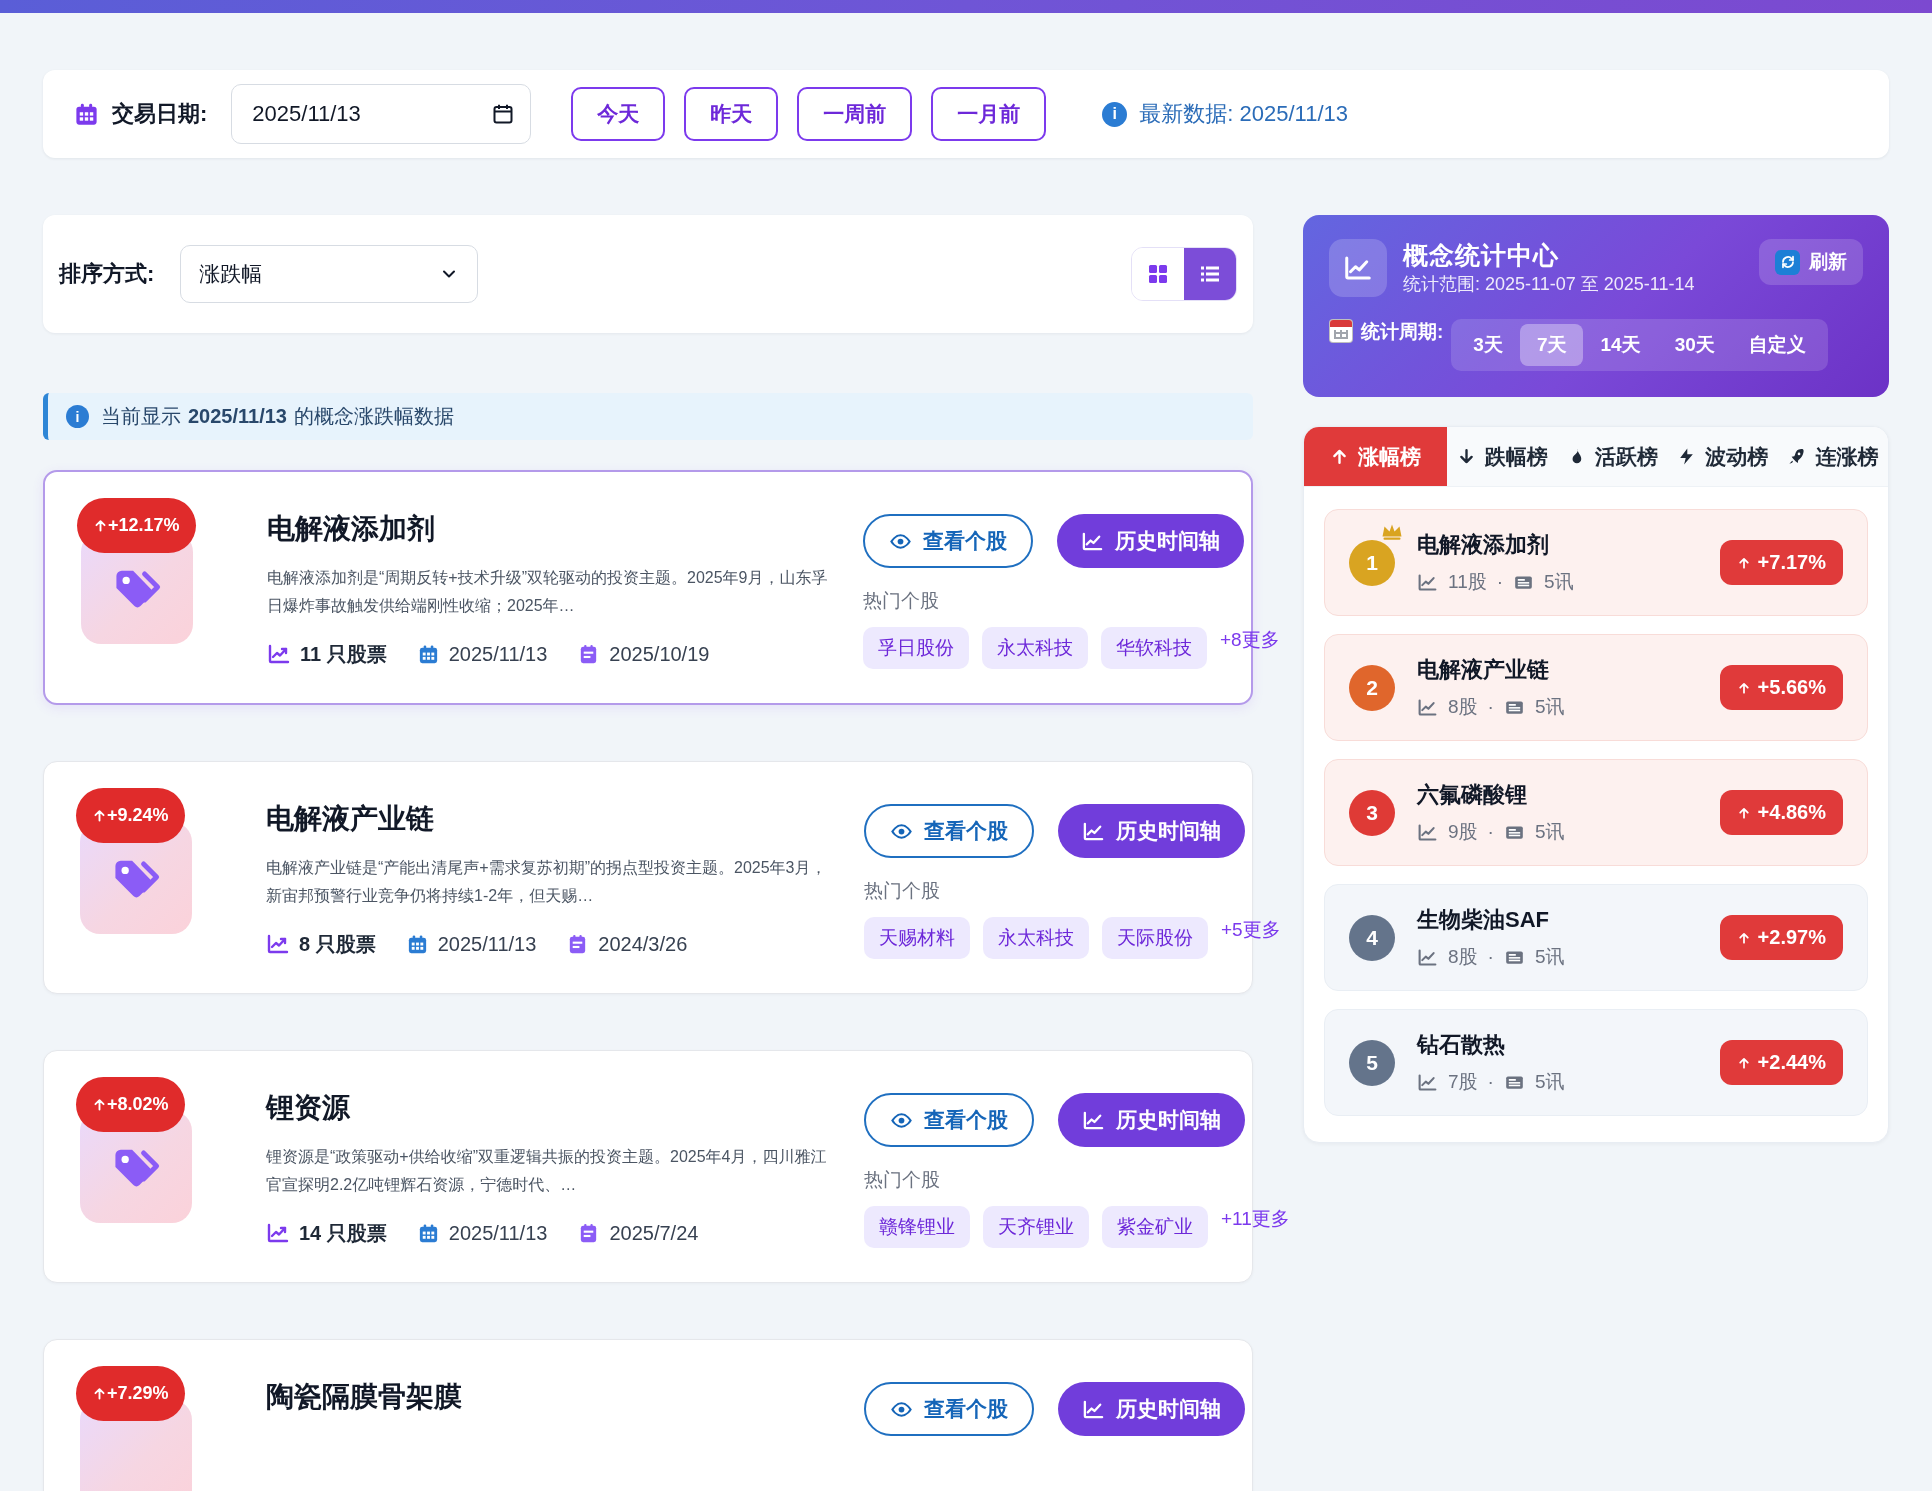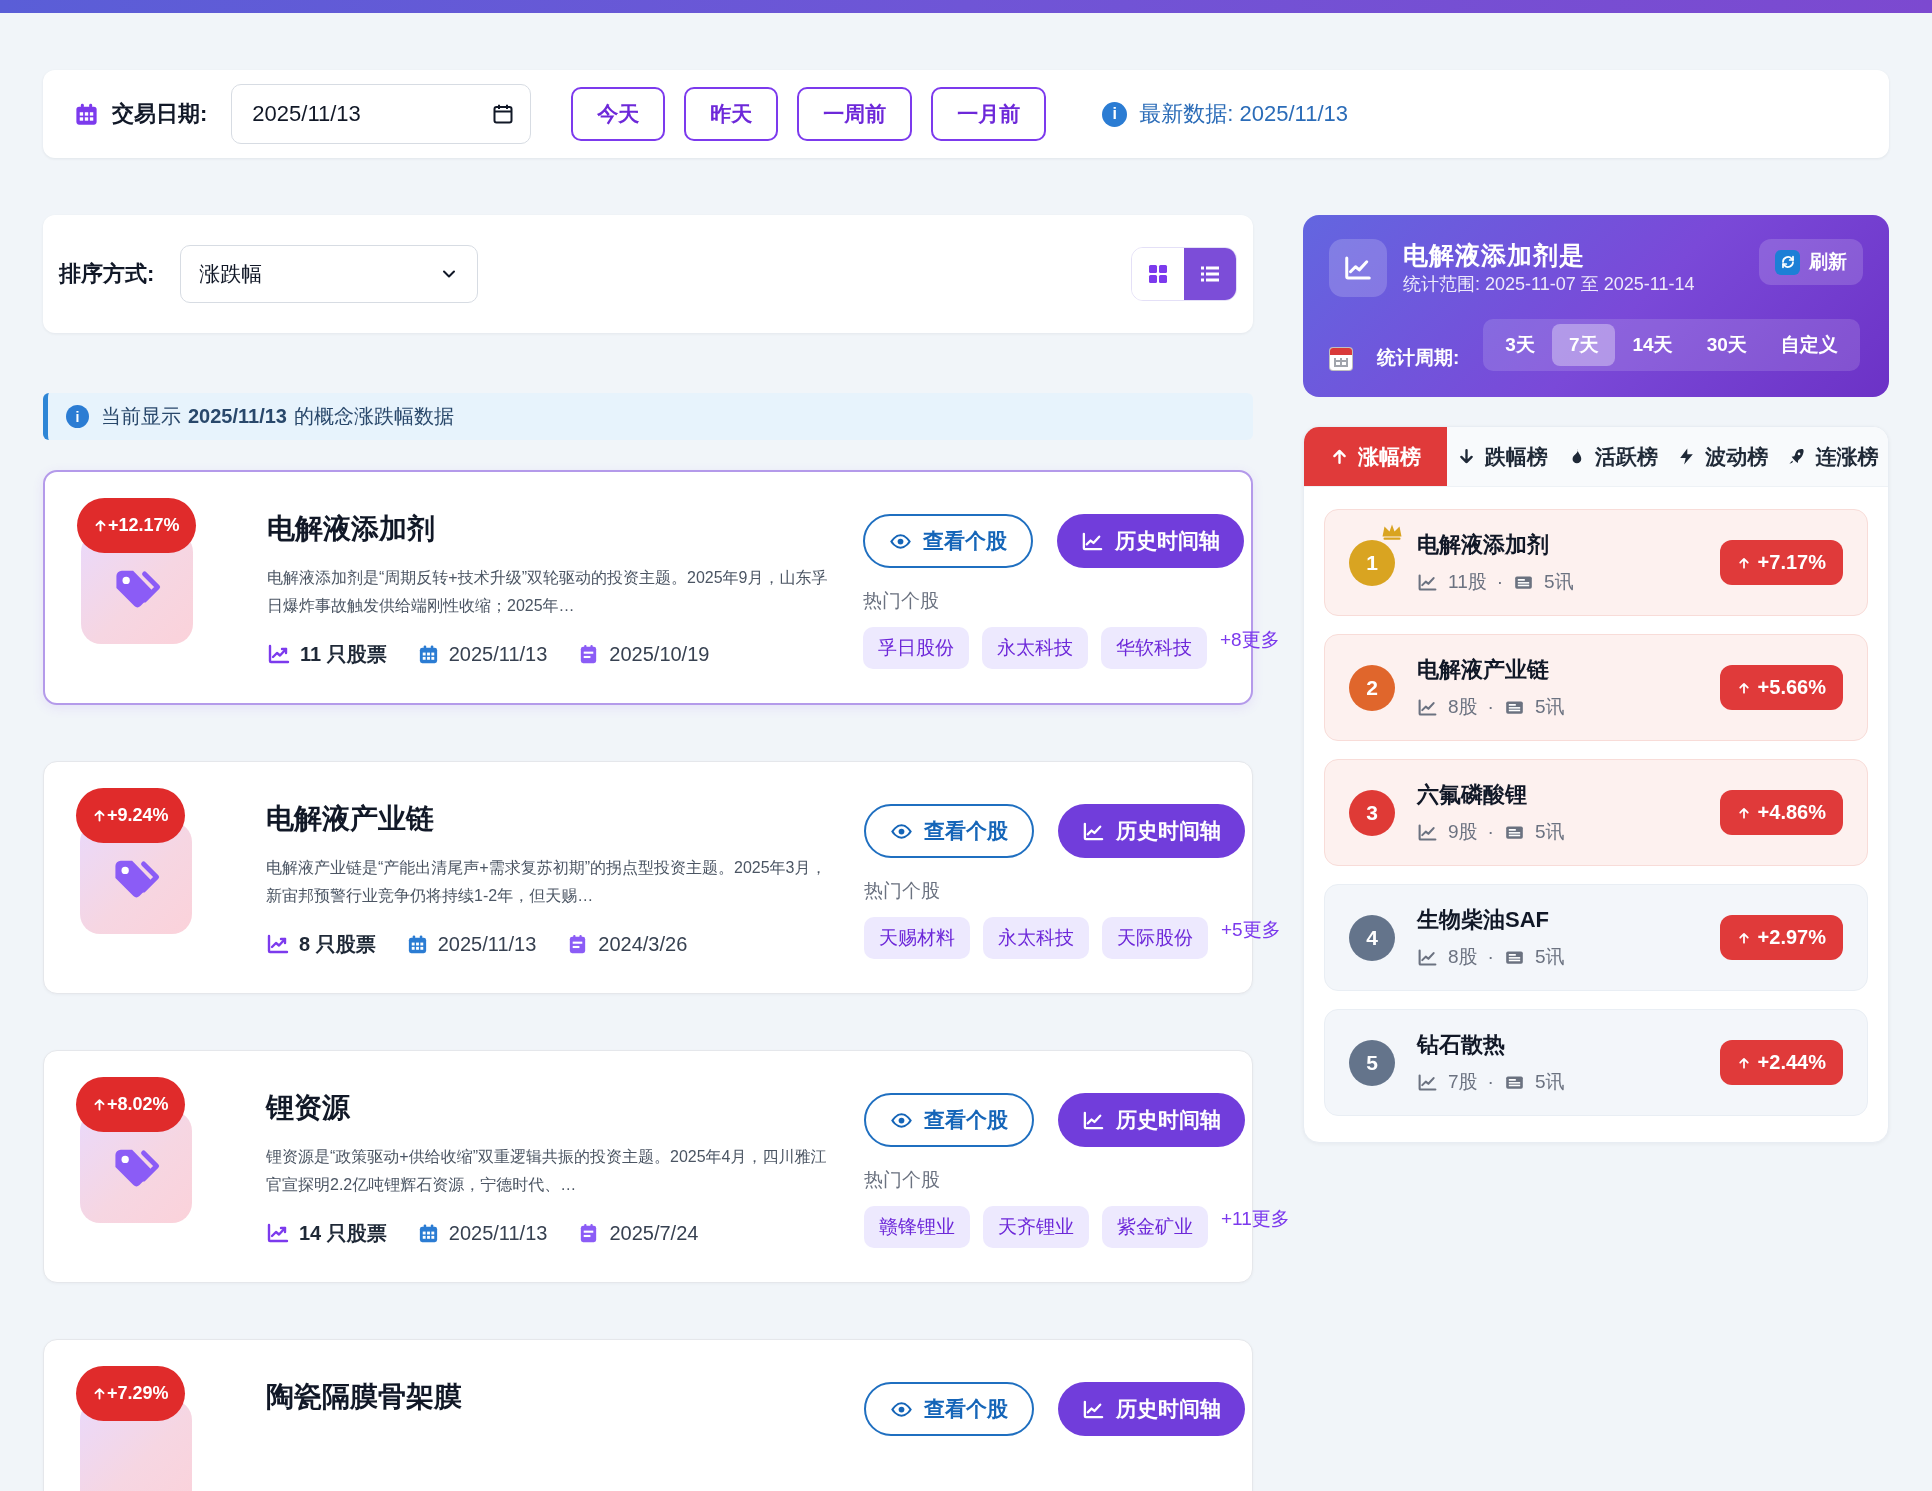--- a/index.html
+++ b/index.html
@@ -137,21 +137,21 @@
   .stats-range { margin-top:0; font-size:18px; color:rgba(255,255,255,.88); }
   .refresh-btn {
     margin-left:auto; background:rgba(255,255,255,.16); border:none; color:#fff;
     border-radius:12px; padding:10px 16px; display:flex; align-items:center; gap:9px;
     font-size:19px; font-weight:bold; cursor:pointer; font-family:inherit;
   }
   .refresh-glyph {
     width:25px; height:25px; background:#1d7fd6; border-radius:6px;
     display:flex; align-items:center; justify-content:center;
   }
-  .period-row { margin-top:22px; display:flex; align-items:flex-end; gap:24px; }
+  .period-row { margin-top:22px; display:flex; align-items:flex-start; gap:8px; }
   .period-cal {
     width:24px; height:24px; background:#fff; border-radius:4px; position:relative; overflow:hidden;
     border:1px solid rgba(0,0,0,.25);
   }
   .period-cal::before { content:""; position:absolute; left:0; right:0; top:0; height:7px; background:#d93a3a; }
   .period-cal::after {
     content:""; position:absolute; left:4px; right:4px; top:10px; bottom:3px;
     background:
       repeating-linear-gradient(90deg,#8a8f98 0 2px,transparent 2px 6px),
       repeating-linear-gradient(0deg,#8a8f98 0 2px,transparent 2px 5px);
@@ -589,21 +589,21 @@
 
       <div class="stats">
         <div class="stats-top">
           <div class="stats-icon">
             <svg class="i" width="30" height="30" viewBox="0 0 24 24">
                 <path d="M3 4v15a1 1 0 0 0 1 1h17" fill="none" stroke="#fff" stroke-width="2.4" stroke-linecap="round"></path>
                 <path d="M6 15l4-4 3 2.5L19 7" fill="none" stroke="#fff" stroke-width="2.4" stroke-linecap="round" stroke-linejoin="round"></path>
               </svg>
           </div>
           <div class="stats-texts">
-            <div class="stats-title">电解液添加剂是</div>
+            <div class="stats-title">概念统计中心</div>
             <div class="stats-range">统计范围: 2025-11-07 至 2025-11-14</div>
           </div>
           <button class="refresh-btn">
             <span class="refresh-glyph">
               <svg class="i" width="16" height="16" viewBox="0 0 24 24">
                   <path d="M4.5 12a7.5 7.5 0 0 1 13-5.1l2 2M19.5 12a7.5 7.5 0 0 1-13 5.1l-2-2" fill="none" stroke="#fff" stroke-width="2.6" stroke-linecap="round"></path>
                   <path d="M19.5 4v5h-5" fill="none" stroke="#fff" stroke-width="2.6" stroke-linecap="round" stroke-linejoin="round"></path>
                   <path d="M4.5 20v-5h5" fill="none" stroke="#fff" stroke-width="2.6" stroke-linecap="round" stroke-linejoin="round"></path>
                 </svg>
             </span>

